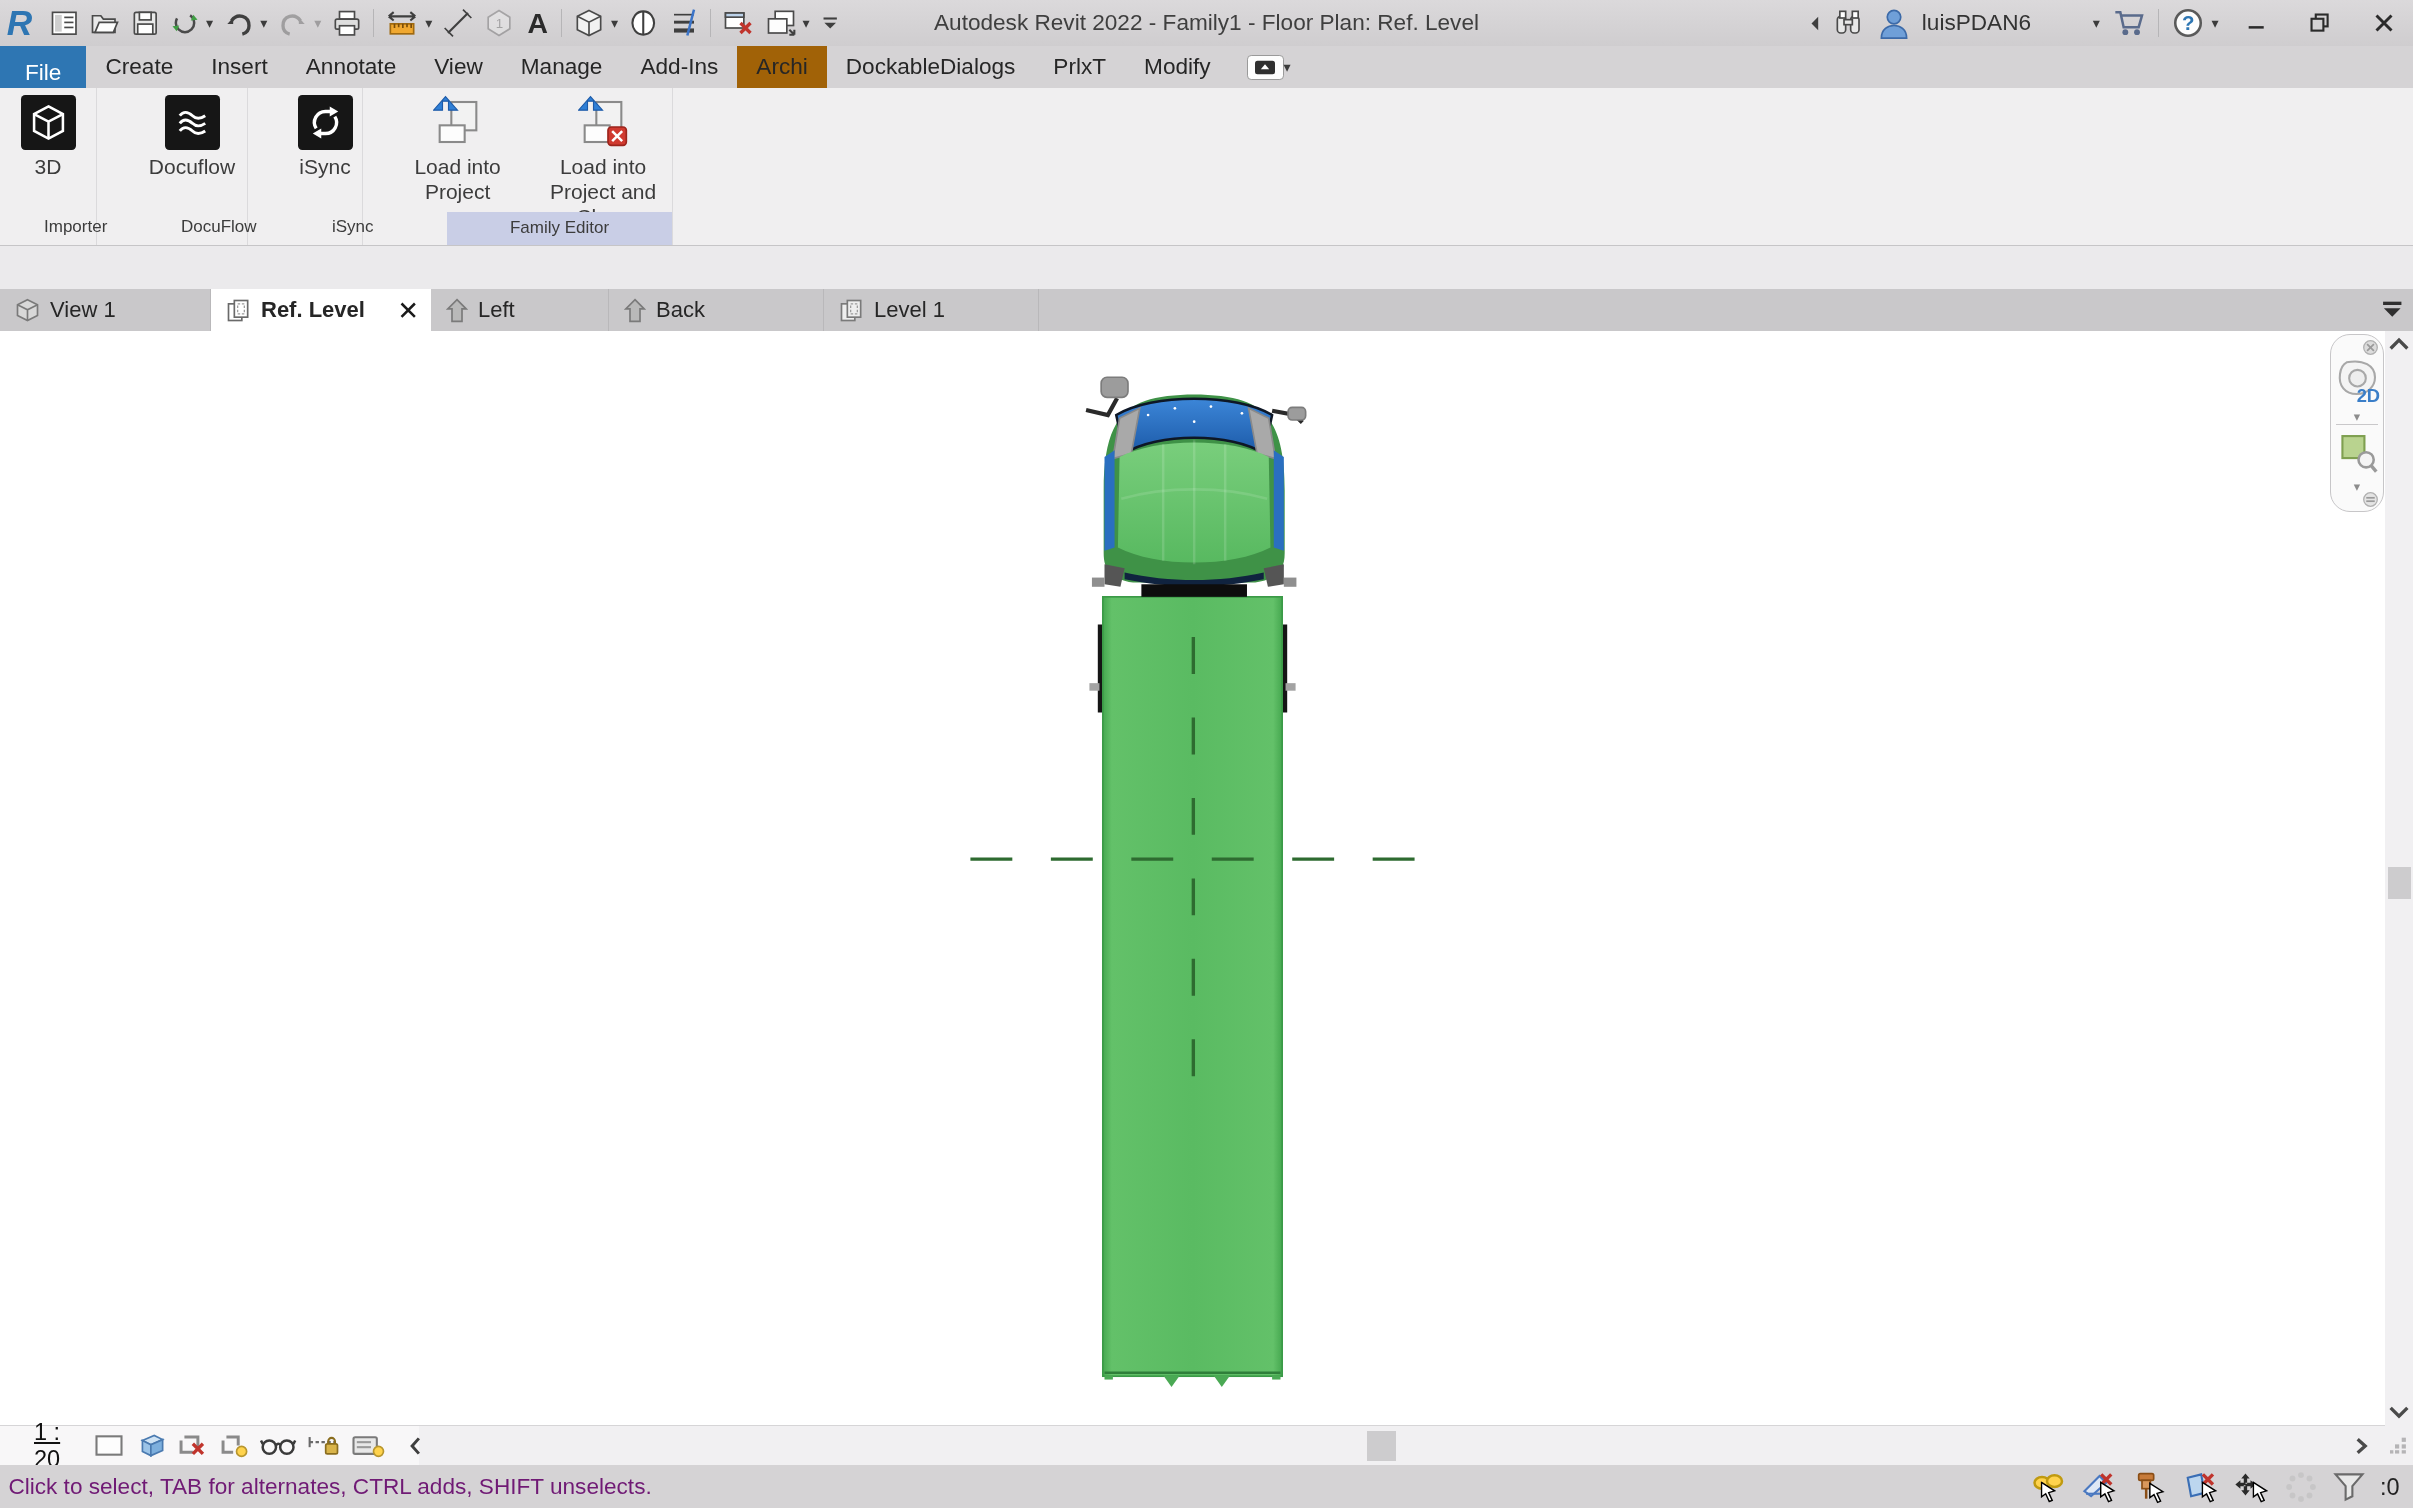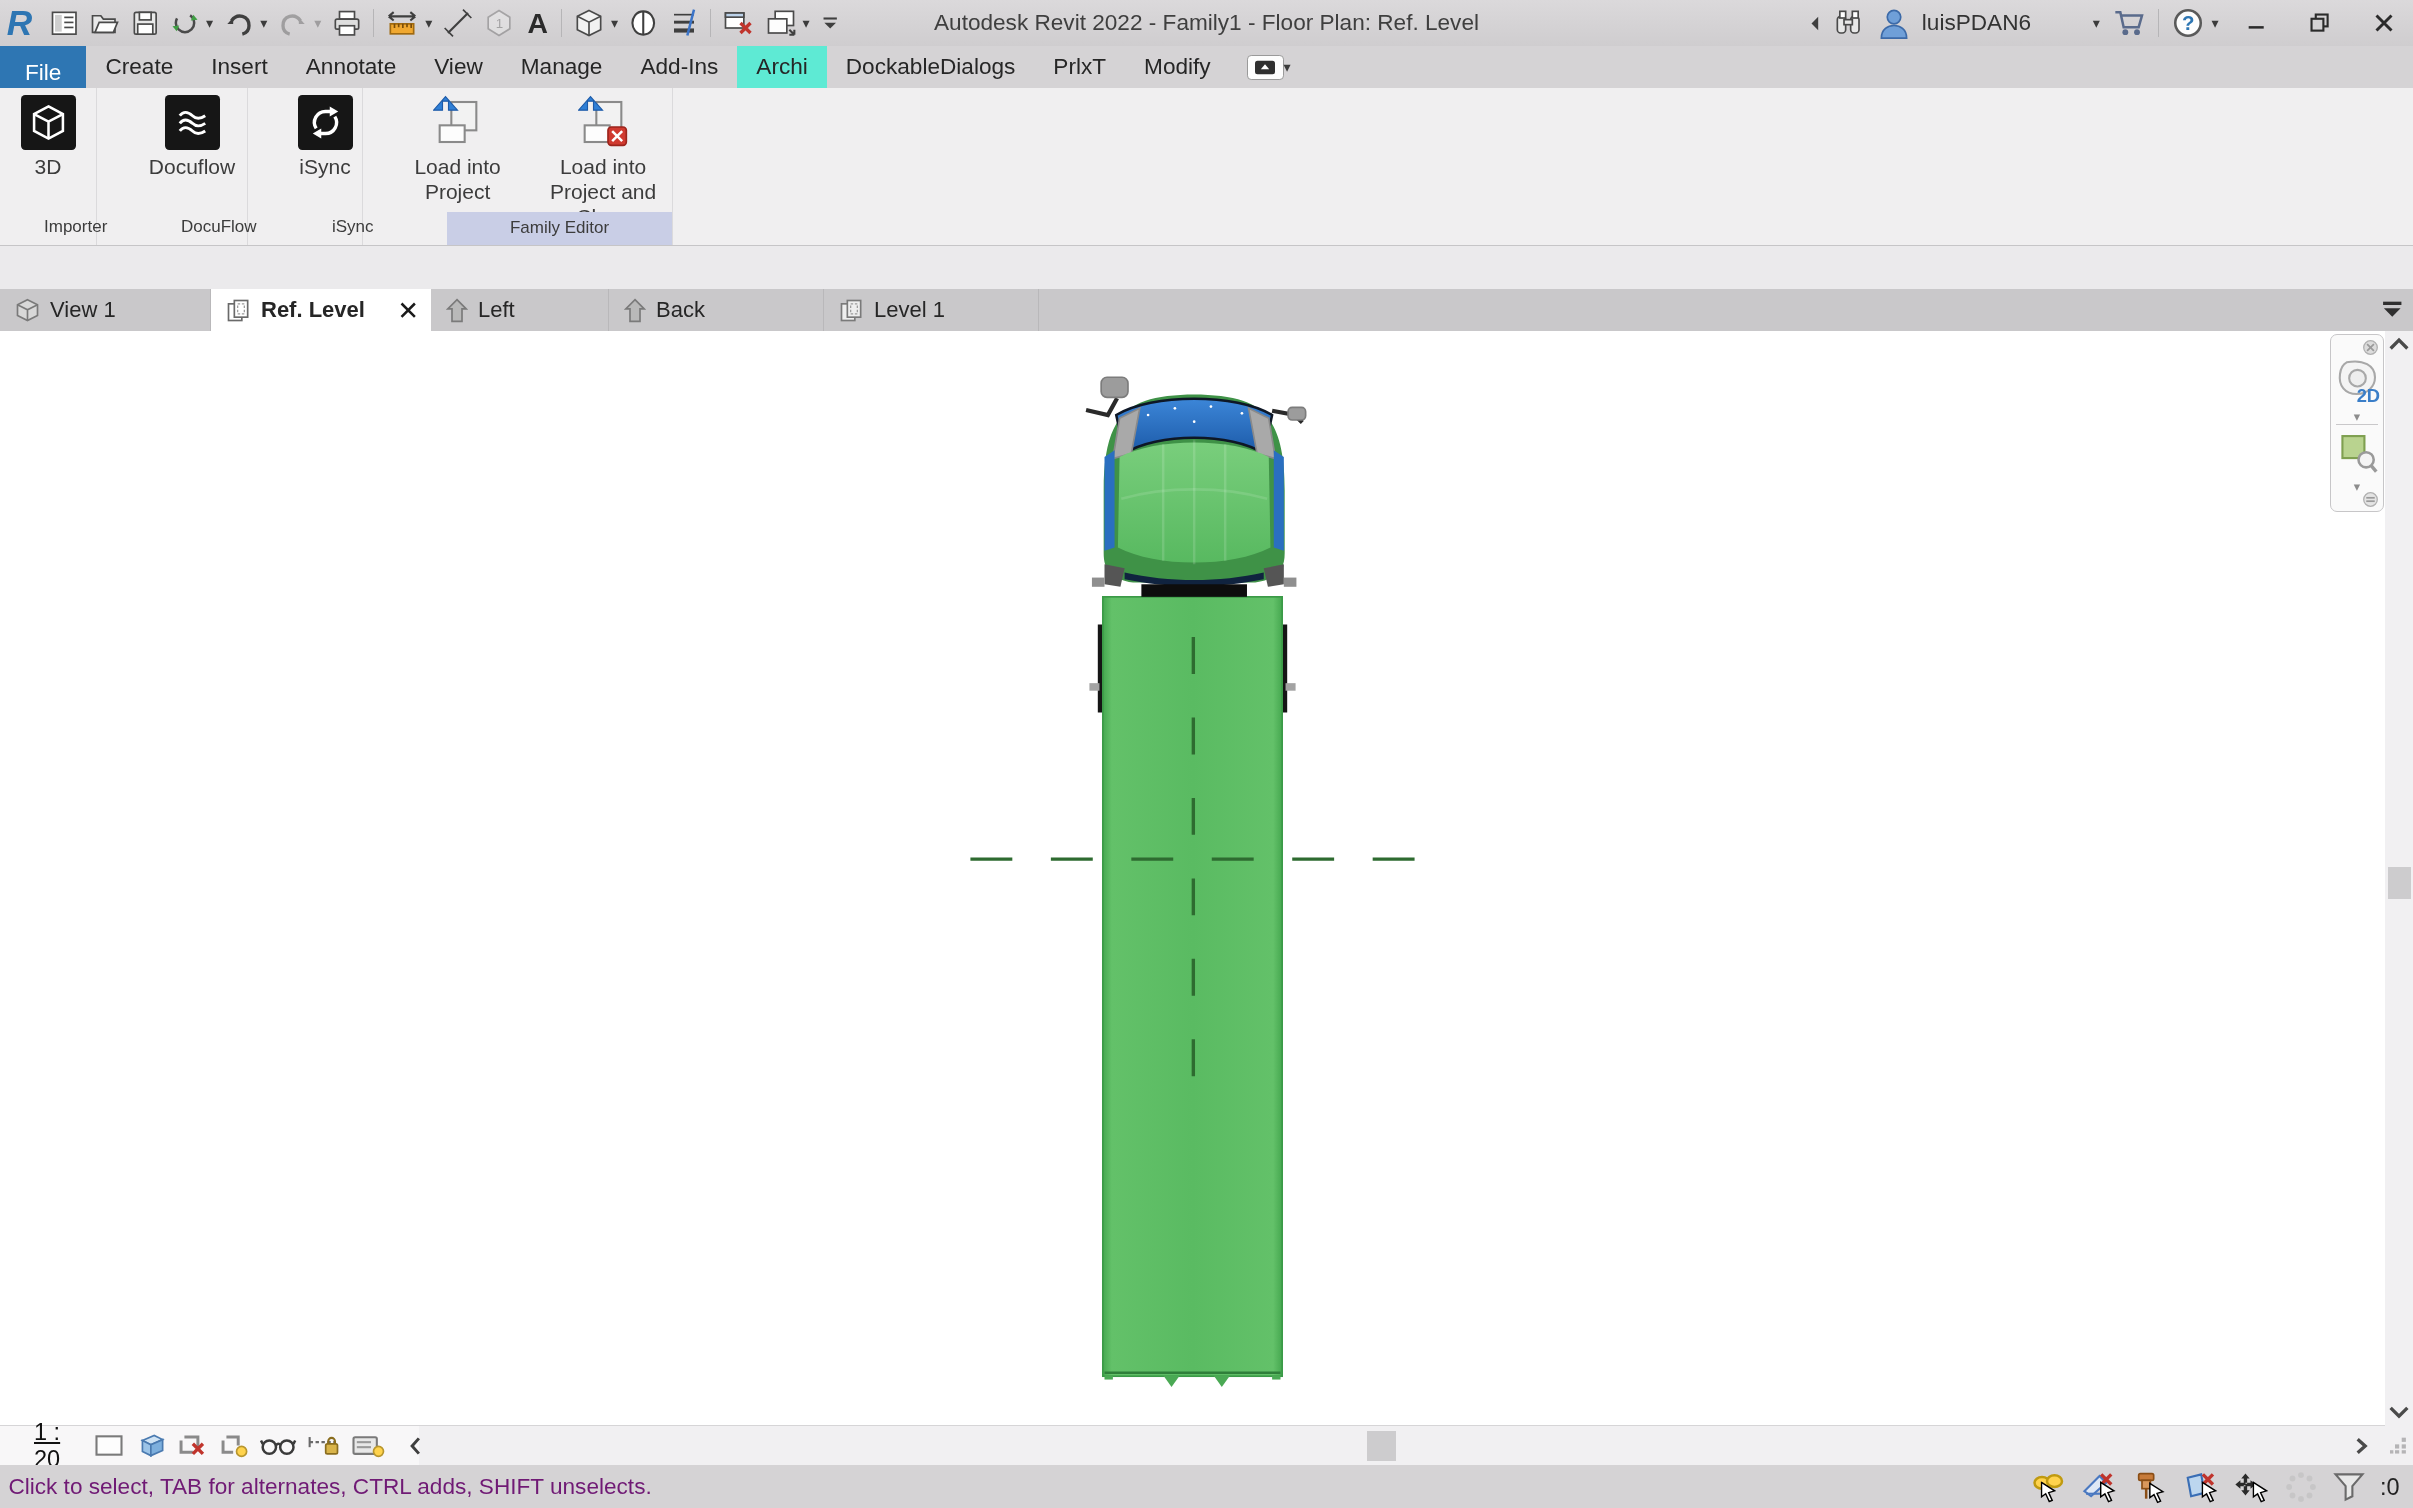--- a/index.html
+++ b/index.html
@@ -14,21 +14,21 @@
   .drop { font-size:14.2px; color:#3c3c3c; margin-left:-5px; }
   #win-title { position:absolute; left:0; right:0; top:0; height:46px; text-align:center; line-height:46px; font-size:22.6px; color:#3f3f3f; pointer-events:none; }
   #tb-right { position:absolute; right:0; top:0; height:46px; display:flex; align-items:center; gap:11.7px; padding-right:3.4px;text-align:right; }
   .winbtn { width:52px; height:46px; display:flex; align-items:center; justify-content:center; }
   #account-name { font-size:22.6px; color:#333; }
 
   
   #menubar { position:absolute; left:0; top:46px; width:2413px; height:42px; background:#d5d3d5; display:flex; align-items:stretch; }
   .mtab { font-size:22.6px; color:#262626; line-height:42px; padding:0 19px; white-space:nowrap; }
   .mtab.file { background:#2e76b3; color:#fff; padding:6px 25px; }
-  .mtab.active { background:#5eead4; }
+  .mtab.active { background:#a16207; }
   #ribbon-toggle { align-self:center; margin-left:17px; display:flex; align-items:center; gap:5px; }
   #ribbon-toggle .pill { width:37px; height:25px; background:#fdfdfd; border:0.8px solid #9a9a9a; border-radius:4.2px; display:flex; align-items:center; justify-content:center; }
 
   
   #ribbon { position:absolute; left:0; top:88px; width:2413px; height:158px; background:#f0eff0; border-bottom:0.8px solid #c6c5c7; display:flex;gap:40px; }
   .rpanel { display:flex; flex-direction:column; border-right:0.8px solid #dbdadc; }
   .rpanel-body { height:124px; display:flex; justify-content:center; align-items:flex-start; gap:5px; padding-top:6.7px; }
   .rpanel-label { height:34px; line-height:32px; text-align:center; font-size:17px; color:#3c3c3c;margin-left:44px; }
   .rpanel-label.hl { background:#c9cee6; }
   .rbtn { display:flex; flex-direction:column; align-items:center; }
@@ -36,21 +36,21 @@
   .rbtn .lbl { margin-top:4.2px; font-size:21px; color:#3c3c3c; text-align:center; line-height:1.2; }
 
   
   #viewtabs { position:absolute; left:0; top:289px; width:2413px; height:42px; background:#c9c8ca; display:flex; }
   .vtab { display:flex; align-items:center; gap:10px; padding-left:15px; font-size:22px; color:#262626; border-right:0.8px solid #b9b8ba; }
   .vtab.active { background:#fff; font-weight:bold; border-right:none; }
   #tablist-btn { position:absolute; right:6.7px; top:0; height:42px; display:flex; align-items:center; }
 
   
   #canvas { position:absolute; left:0; top:331px; width:2385px; height:1094px; background:#fff; overflow:hidden; }
-  #navbar { position:absolute; left:2330px; top:3.4px; width:54px; height:178px; background:rgba(250,250,250,.92); border:1.7px solid #c7c6c8; border-radius:7px; }
+  #navbar { position:absolute; left:2330px; top:3.4px; width:54px; height:178px; background:rgba(250,250,250,.92); border:1.7px solid #c7c6c8; border-radius:20px; }
   #navbar .divider { position:absolute; left:5px; right:5px; top:89px; height:0.8px; background:#c9c8ca; }
   .nav-caret { position:absolute; left:0; right:0; text-align:center; color:#8d8d8d; font-size:12.6px; }
 
   
   #vscroll { position:absolute; left:2385px; top:331px; width:28.5px; height:1094px; background:#f1f0f2; }
   #vthumb { position:absolute; left:2.5px; top:536px; width:23.5px; height:32px; background:#cdccce; }
   #viewbar { position:absolute; left:0; top:1425px; width:2385px; height:40px; background:#f1f0f2; border-top:0.8px solid #d6d5d7; }
   #viewbar-left { position:absolute; left:0; top:0; width:419px; height:39px; background:#f8f7f8; display:flex; align-items:center; gap:10px; padding-left:34px; }
   #scale-label { font-size:23.5px; color:#111; margin-right:23.5px;text-decoration:underline; }
   #hthumb { position:absolute; left:1367px; top:5px; width:28.5px; height:30px; background:#cdccce; }

